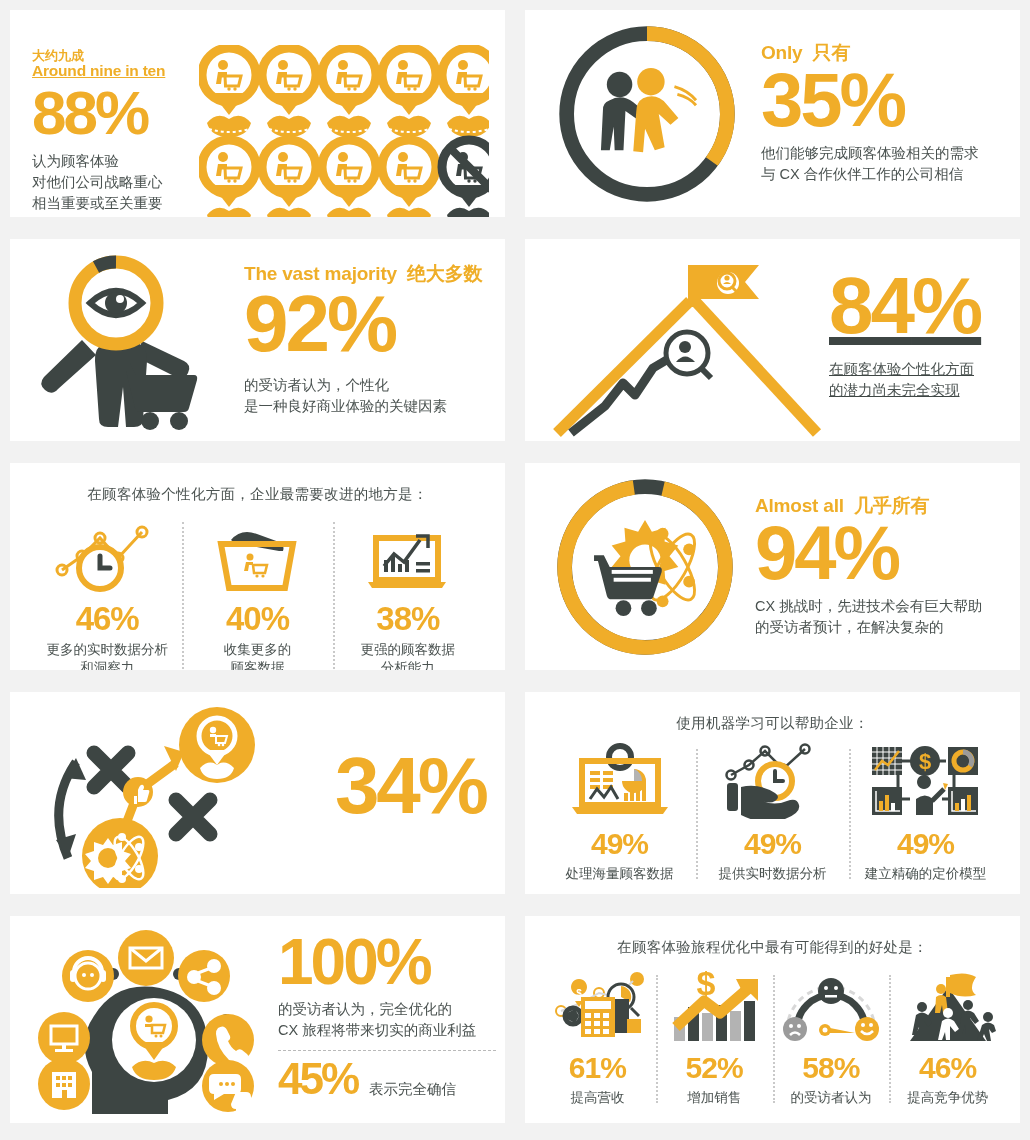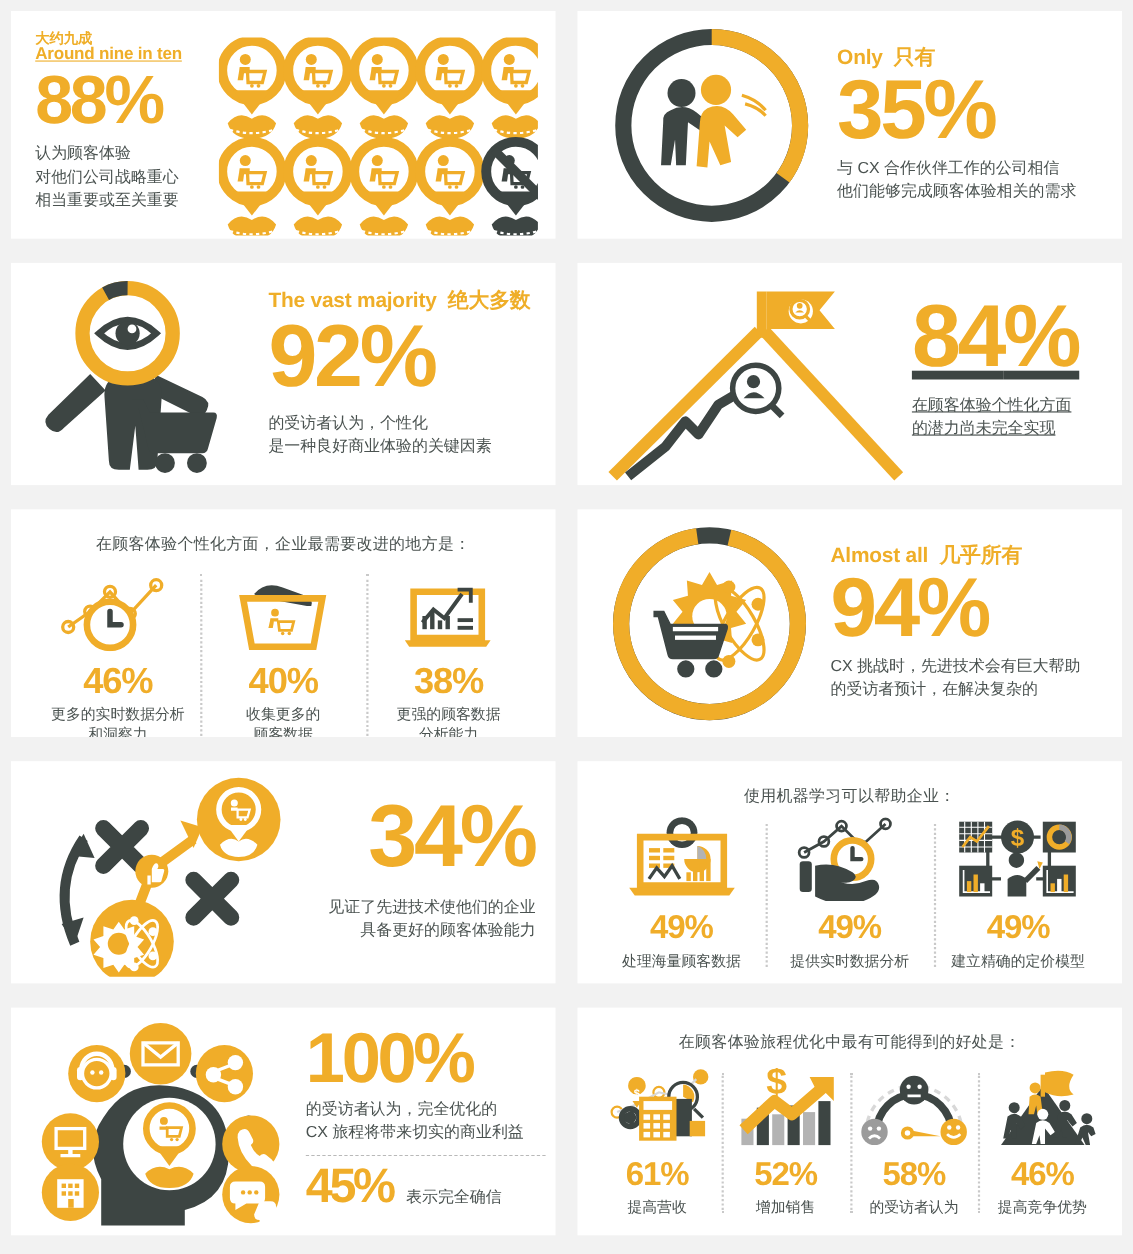--- a/index.html
+++ b/index.html
@@ -72,21 +72,21 @@
   .inline-row .bignum{margin:0;font-size:44px;}
   .inline-row .desc{font-size:14.5px;}
   svg{display:block;}
 </style>
 </head>
 <body>
 
 <div class="grid">
 
   <div class="card">
-    <div class="flex" style="padding:18px 16px 0 22px;align-items:flex-start;">
+    <div class="flex" style="padding:18px 16px 0 22px;align-items:center;">
       <div style="width:180px;">
         <div class="pre-cn">大约九成</div>
         <div class="kicker" style="font-size:15.5px;text-decoration:underline;">Around nine in ten</div>
         <div class="bignum" style="font-size:62px;margin-top:4px;"><span>88</span><span class="pct">%</span></div>
         <div class="desc" style="margin-top:10px;">
           <div>认为顾客体验</div>
           <div>对他们公司战略重心</div>
           <div>相当重要或至关重要</div>
         </div>
       </div>
@@ -156,22 +156,22 @@
           <circle cx="104" cy="67" r="14" fill="#f0ad29"></circle>
           <path d="M96 84 q14 -6 24 6 l12 14 l-8 7 l-12 -11 l6 34 l-10 3 l-10 -22 l-2 24 l-10 -1 l3 -40 q0 -10 7 -14z" fill="#f0ad29"></path>
           <path d="M128 72 q14 4 22 14" stroke="#f0ad29" stroke-width="3" fill="none"></path>
           <path d="M131 80 q12 3 19 11" stroke="#f0ad29" stroke-width="3" fill="none"></path>
         </svg>
       </div>
       <div style="flex:1;padding-left:16px;">
         <div class="kicker"><span>Only</span>&nbsp;&nbsp;<span class="cn">只有</span></div>
         <div class="bignum"><span>35</span><span class="pct">%</span></div>
         <div class="desc">
+          <div>他们能够完成顾客体验相关的需求</div>
           <div>与 CX 合作伙伴工作的公司相信</div>
-          <div>他们能够完成顾客体验相关的需求</div>
         </div>
       </div>
     </div>
   </div>
 
   <div class="card">
     <div class="flex" style="padding:0 18px 0 14px;">
       <div style="flex:0 0 210px;">
         <svg width="210" height="190" viewBox="0 0 210 190">
 
@@ -370,24 +370,20 @@
           <circle cx="189" cy="32" r="3.2" fill="#fff"></circle>
           <path d="M186 36 h6 v3 h-6z" fill="#fff"></path>
           <path d="M192 38 h11 l-2 7 h-9z" fill="none" stroke="#fff" stroke-width="2"></path>
           <circle cx="195" cy="47" r="1.3" fill="#fff"></circle>
           <circle cx="199" cy="47" r="1.3" fill="#fff"></circle>
           <path d="M176 70 q9 -9 17 -3 q8 -6 17 3 q-3 11 -17 11 q-14 0 -17 -11z" fill="#fff"></path>
         </svg>
       </div>
       <div style="flex:1;padding-left:6px;">
         <div class="bignum" style="font-size:80px;margin-top:-6px;"><span>34</span><span class="pct">%</span></div>
-        <div class="desc" style="margin-top:18px;">
-          <div>见证了先进技术使他们的企业</div>
-          <div>具备更好的顾客体验能力</div>
-        </div>
       </div>
     </div>
   </div>
 
   <div class="card">
     <div class="panel-title">使用机器学习可以帮助企业：</div>
     <div class="cols" style="margin-top:12px;padding:0 18px;">
       <div class="col">
         <div class="iconwrap">
           <svg width="112" height="76" viewBox="0 0 112 76">

